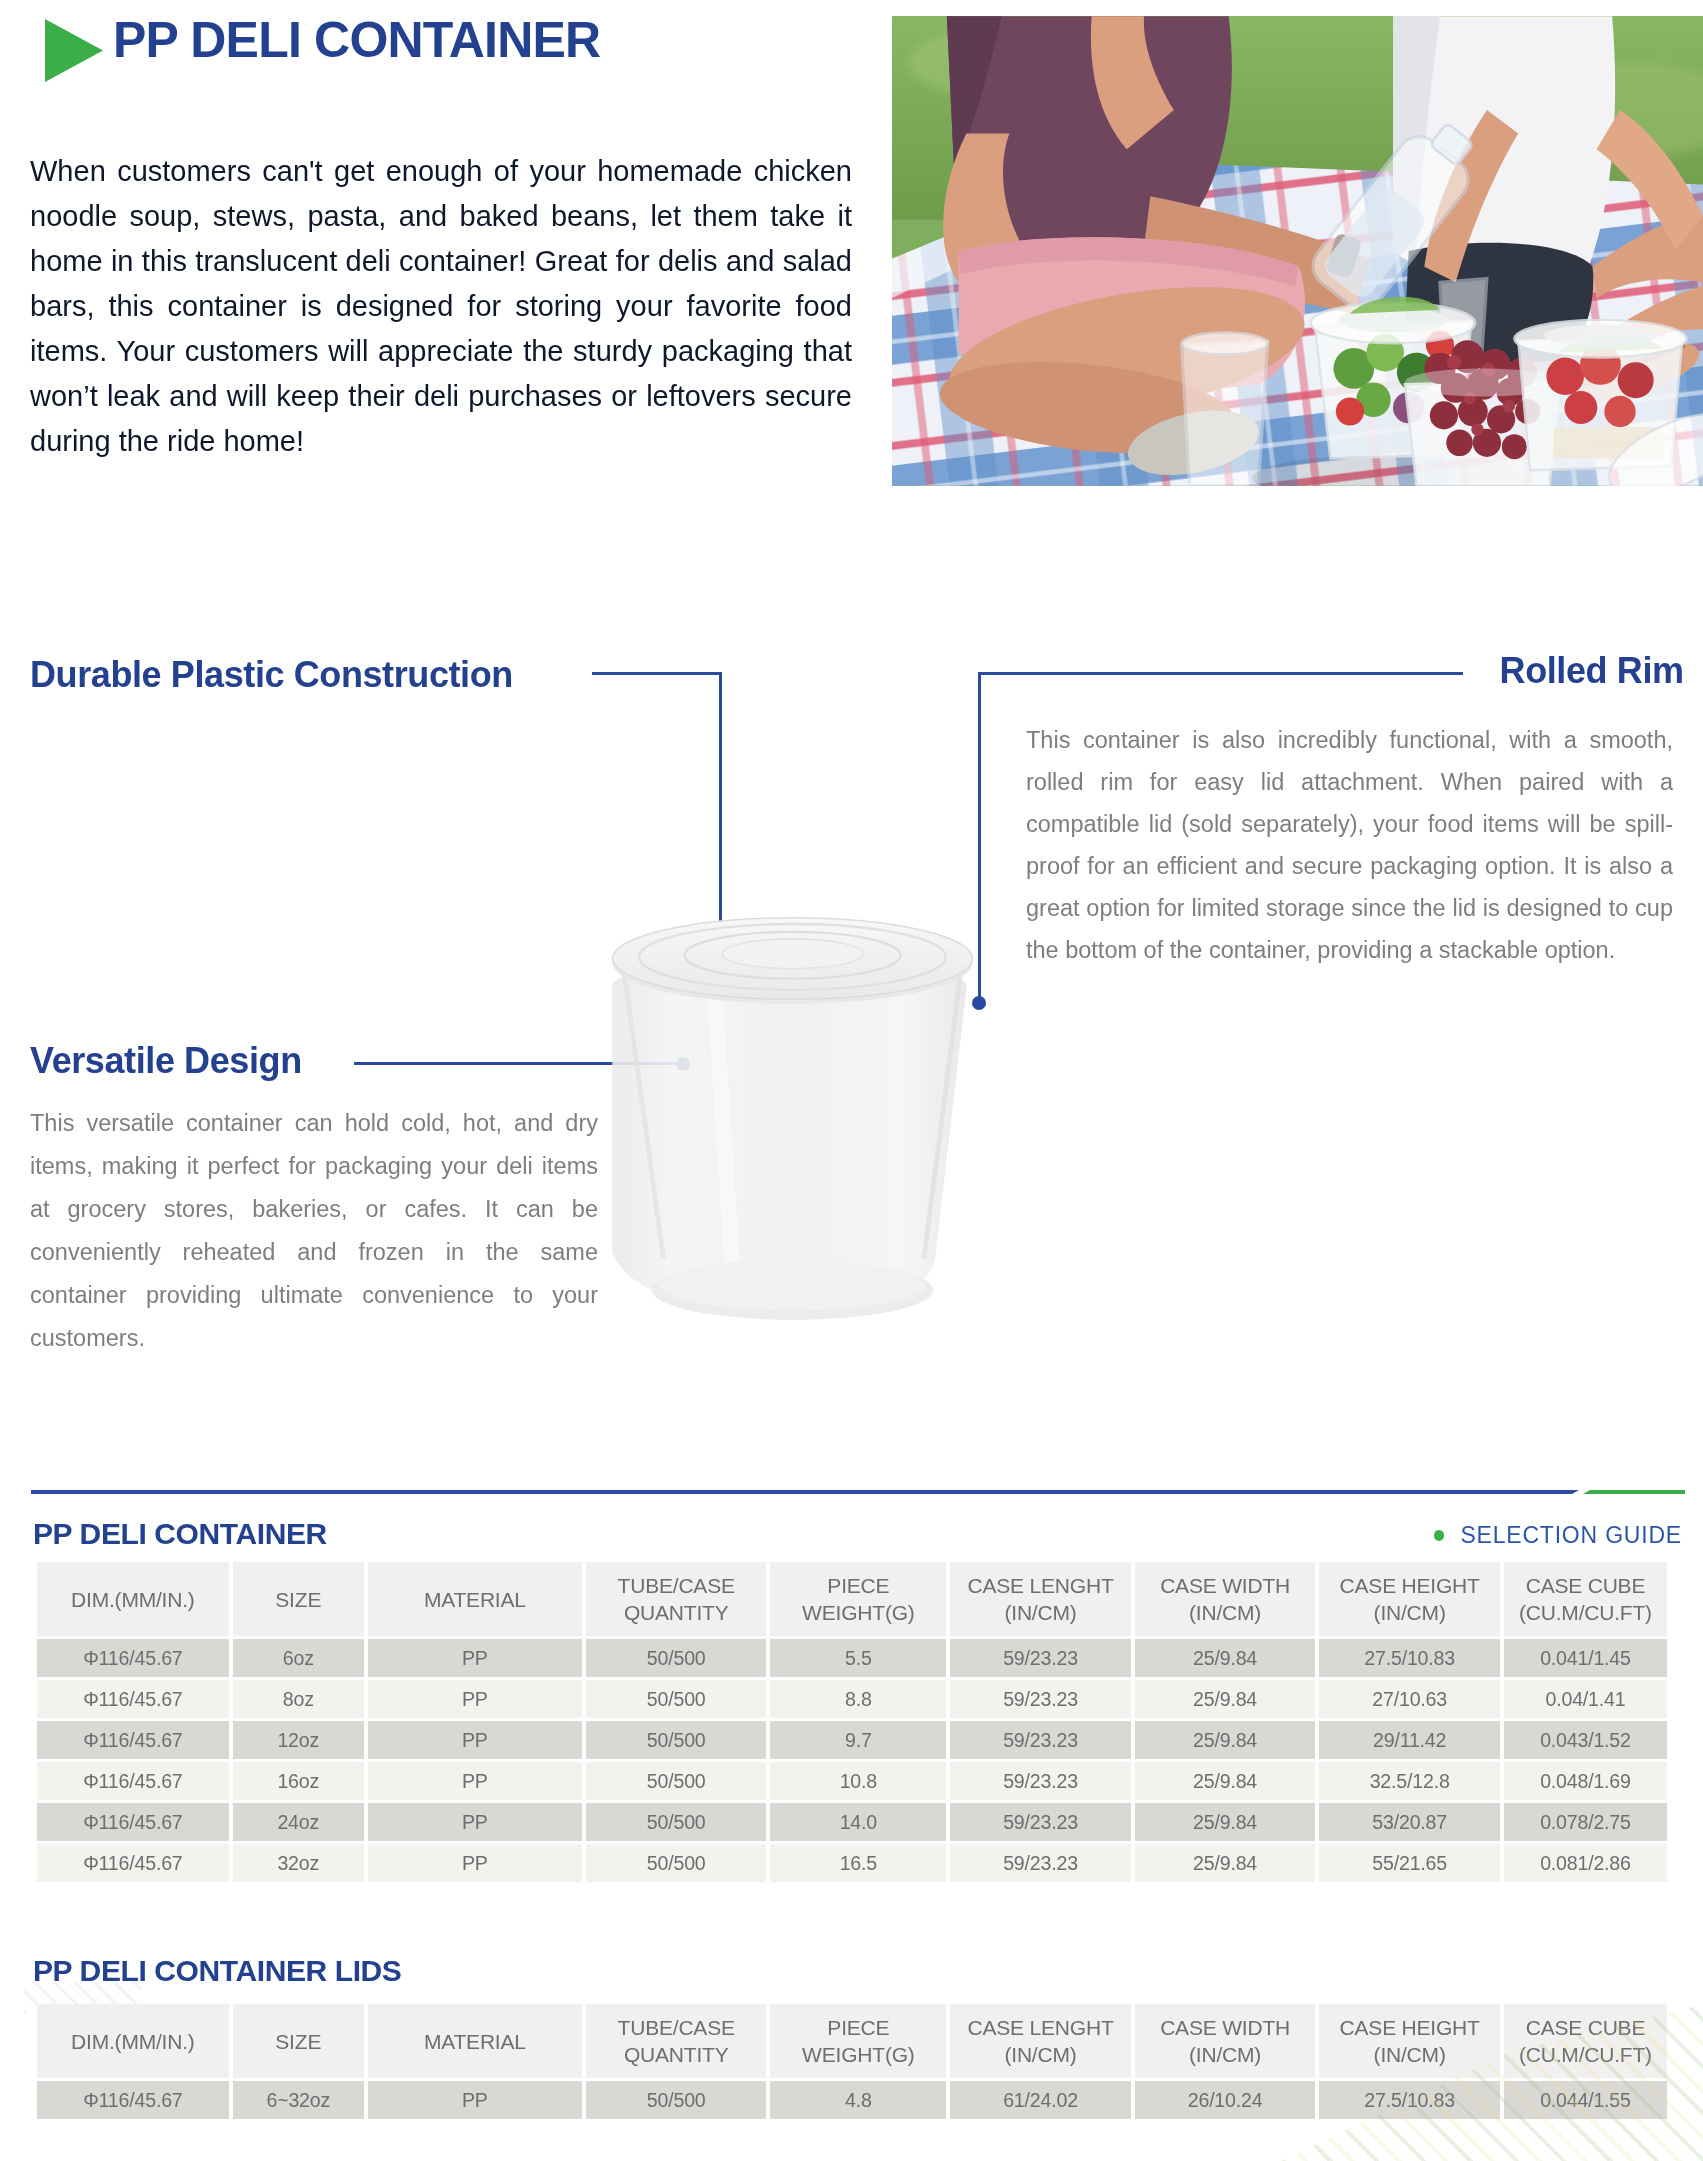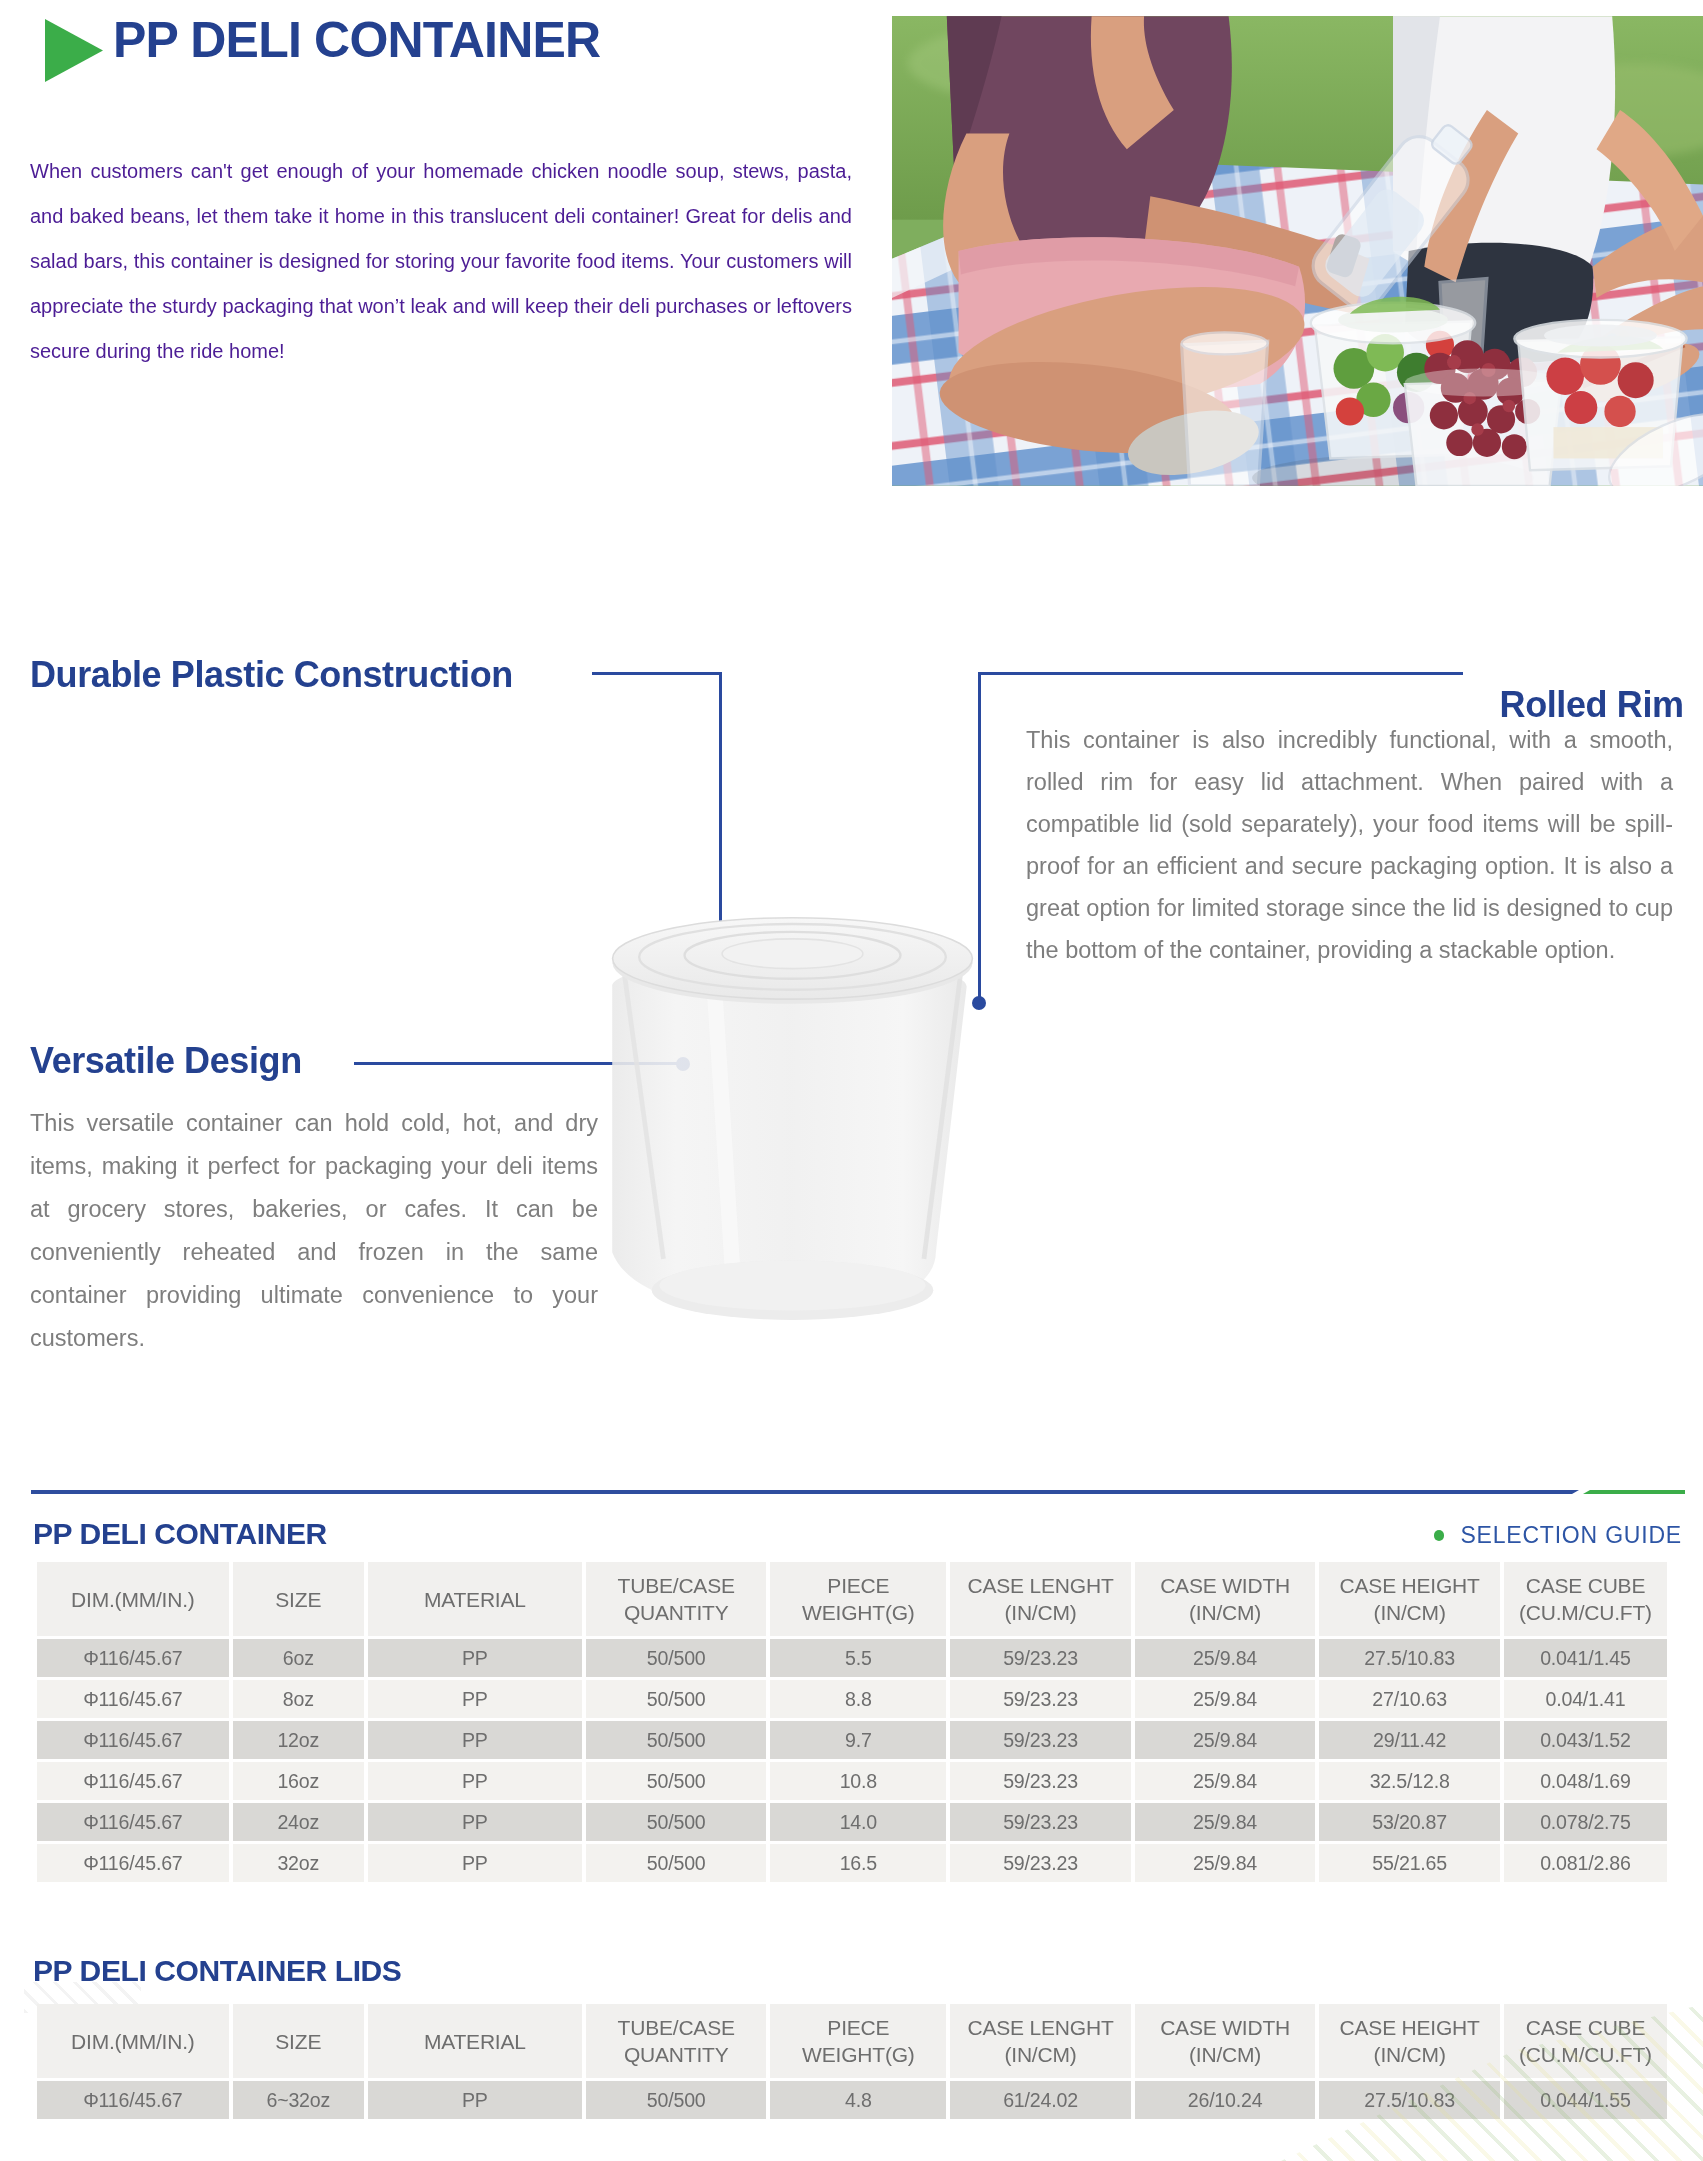--- a/index.html
+++ b/index.html
@@ -15,39 +15,39 @@
     background:#3bad49;
     clip-path:polygon(0 0, 100% 50%, 0 100%);
   }
   .page-title {
     position:absolute; left:113px; top:11px;
     font-size:50px; font-weight:700; color:#24418f; letter-spacing:-0.8px;
     white-space:nowrap;
   }
   .intro {
     position:absolute; left:30px; top:149px; width:822px;
-    font-size:20px; line-height:45px; color:#4c1d95;
+    font-size:29px; line-height:45px; color:#0f172a;
     text-align:justify;
   }
   
   .photo {
     position:absolute; left:892px; top:15.7px; width:811px; height:470px;
     overflow:hidden; background:#7fae5e;
   }
   
   .feature-heading {
     position:absolute; font-size:36px; font-weight:700; color:#24418f;
     letter-spacing:-0.4px; white-space:nowrap;
   }
   .feature-body {
     position:absolute; font-size:23.5px; color:#7e7e7e; text-align:justify;
   }
   .h-durable { left:30px; top:654px; }
   .b-durable { left:30px; top:722px; width:567px; line-height:41px; }
-  .h-rolled  { right:20.4px; top:684px;margin-left:10px; }
+  .h-rolled  { right:20.4px; top:650px;margin-left:10px; }
   .b-rolled  { left:1026px; top:719px; width:647px; line-height:42px; }
   .h-versatile { left:30px; top:1040px; }
   .b-versatile { left:30px; top:1102px; width:568px; line-height:43px; }
 
   .callout { position:absolute; background:#2a4a9f; }
   .callout.h { height:3.1px; }
   .callout.v { width:3.1px; }
   .callout-dot {
     position:absolute; width:14px; height:14px; border-radius:50%;
     background:#2a4a9f;

